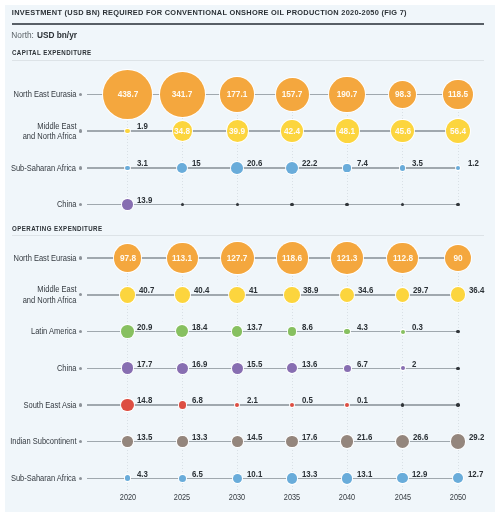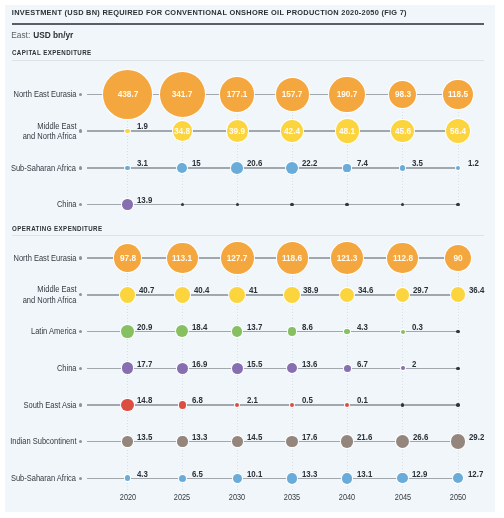--- a/index.html
+++ b/index.html
@@ -21,21 +21,21 @@
   .inlabel{position:absolute;font-size:9.2px;font-weight:bold;color:#fffaf0;white-space:nowrap;text-align:center;transform:scaleX(0.9);}
   .xlabel{position:absolute;font-size:8.6px;color:#343a40;white-space:nowrap;text-align:center;transform:scaleX(0.85);line-height:9px;}
 </style>
 </head>
 <body>
 
 <div id="panel">
     <div id="panelbg"></div>
     <div class="title">INVESTMENT (USD BN) REQUIRED FOR CONVENTIONAL ONSHORE OIL PRODUCTION 2020-2050 (FIG 7)</div>
     <div class="titlerule"></div>
-    <div class="units"><span>East:</span><b style="margin-left: 3px;">USD bn/yr</b></div>
+    <div class="units"><span>North:</span><b style="margin-left: 3px;">USD bn/yr</b></div>
     <div class="sechead" style="left: 11.8px; top: 47.5px;">CAPITAL EXPENDITURE</div>
     <div class="secrule" style="top: 60.2px;"></div>
     <div class="vline" style="left: 127px; top: 94.4px; height: 110.1px; background-image: repeating-linear-gradient(rgb(217, 224, 229) 0px, rgb(217, 224, 229) 1.2px, rgba(0, 0, 0, 0) 1.2px, rgba(0, 0, 0, 0) 3px);"></div>
     <div class="vline" style="left: 181.9px; top: 94.4px; height: 110.1px; background-image: repeating-linear-gradient(rgb(217, 224, 229) 0px, rgb(217, 224, 229) 1.2px, rgba(0, 0, 0, 0) 1.2px, rgba(0, 0, 0, 0) 3px);"></div>
     <div class="vline" style="left: 236.8px; top: 94.4px; height: 110.1px; background-image: repeating-linear-gradient(rgb(217, 224, 229) 0px, rgb(217, 224, 229) 1.2px, rgba(0, 0, 0, 0) 1.2px, rgba(0, 0, 0, 0) 3px);"></div>
     <div class="vline" style="left: 291.7px; top: 94.4px; height: 110.1px; background-image: repeating-linear-gradient(rgb(217, 224, 229) 0px, rgb(217, 224, 229) 1.2px, rgba(0, 0, 0, 0) 1.2px, rgba(0, 0, 0, 0) 3px);"></div>
     <div class="vline" style="left: 346.6px; top: 94.4px; height: 110.1px; background-image: repeating-linear-gradient(rgb(217, 224, 229) 0px, rgb(217, 224, 229) 1.2px, rgba(0, 0, 0, 0) 1.2px, rgba(0, 0, 0, 0) 3px);"></div>
     <div class="vline" style="left: 402px; top: 94.4px; height: 110.1px; background-image: repeating-linear-gradient(rgb(217, 224, 229) 0px, rgb(217, 224, 229) 1.2px, rgba(0, 0, 0, 0) 1.2px, rgba(0, 0, 0, 0) 3px);"></div>
     <div class="vline" style="left: 457.5px; top: 94.4px; height: 110.1px; background-image: repeating-linear-gradient(rgb(217, 224, 229) 0px, rgb(217, 224, 229) 1.2px, rgba(0, 0, 0, 0) 1.2px, rgba(0, 0, 0, 0) 3px);"></div>
     <div class="rowlabel" style="right: 427.5px; top: 89.2px;">

